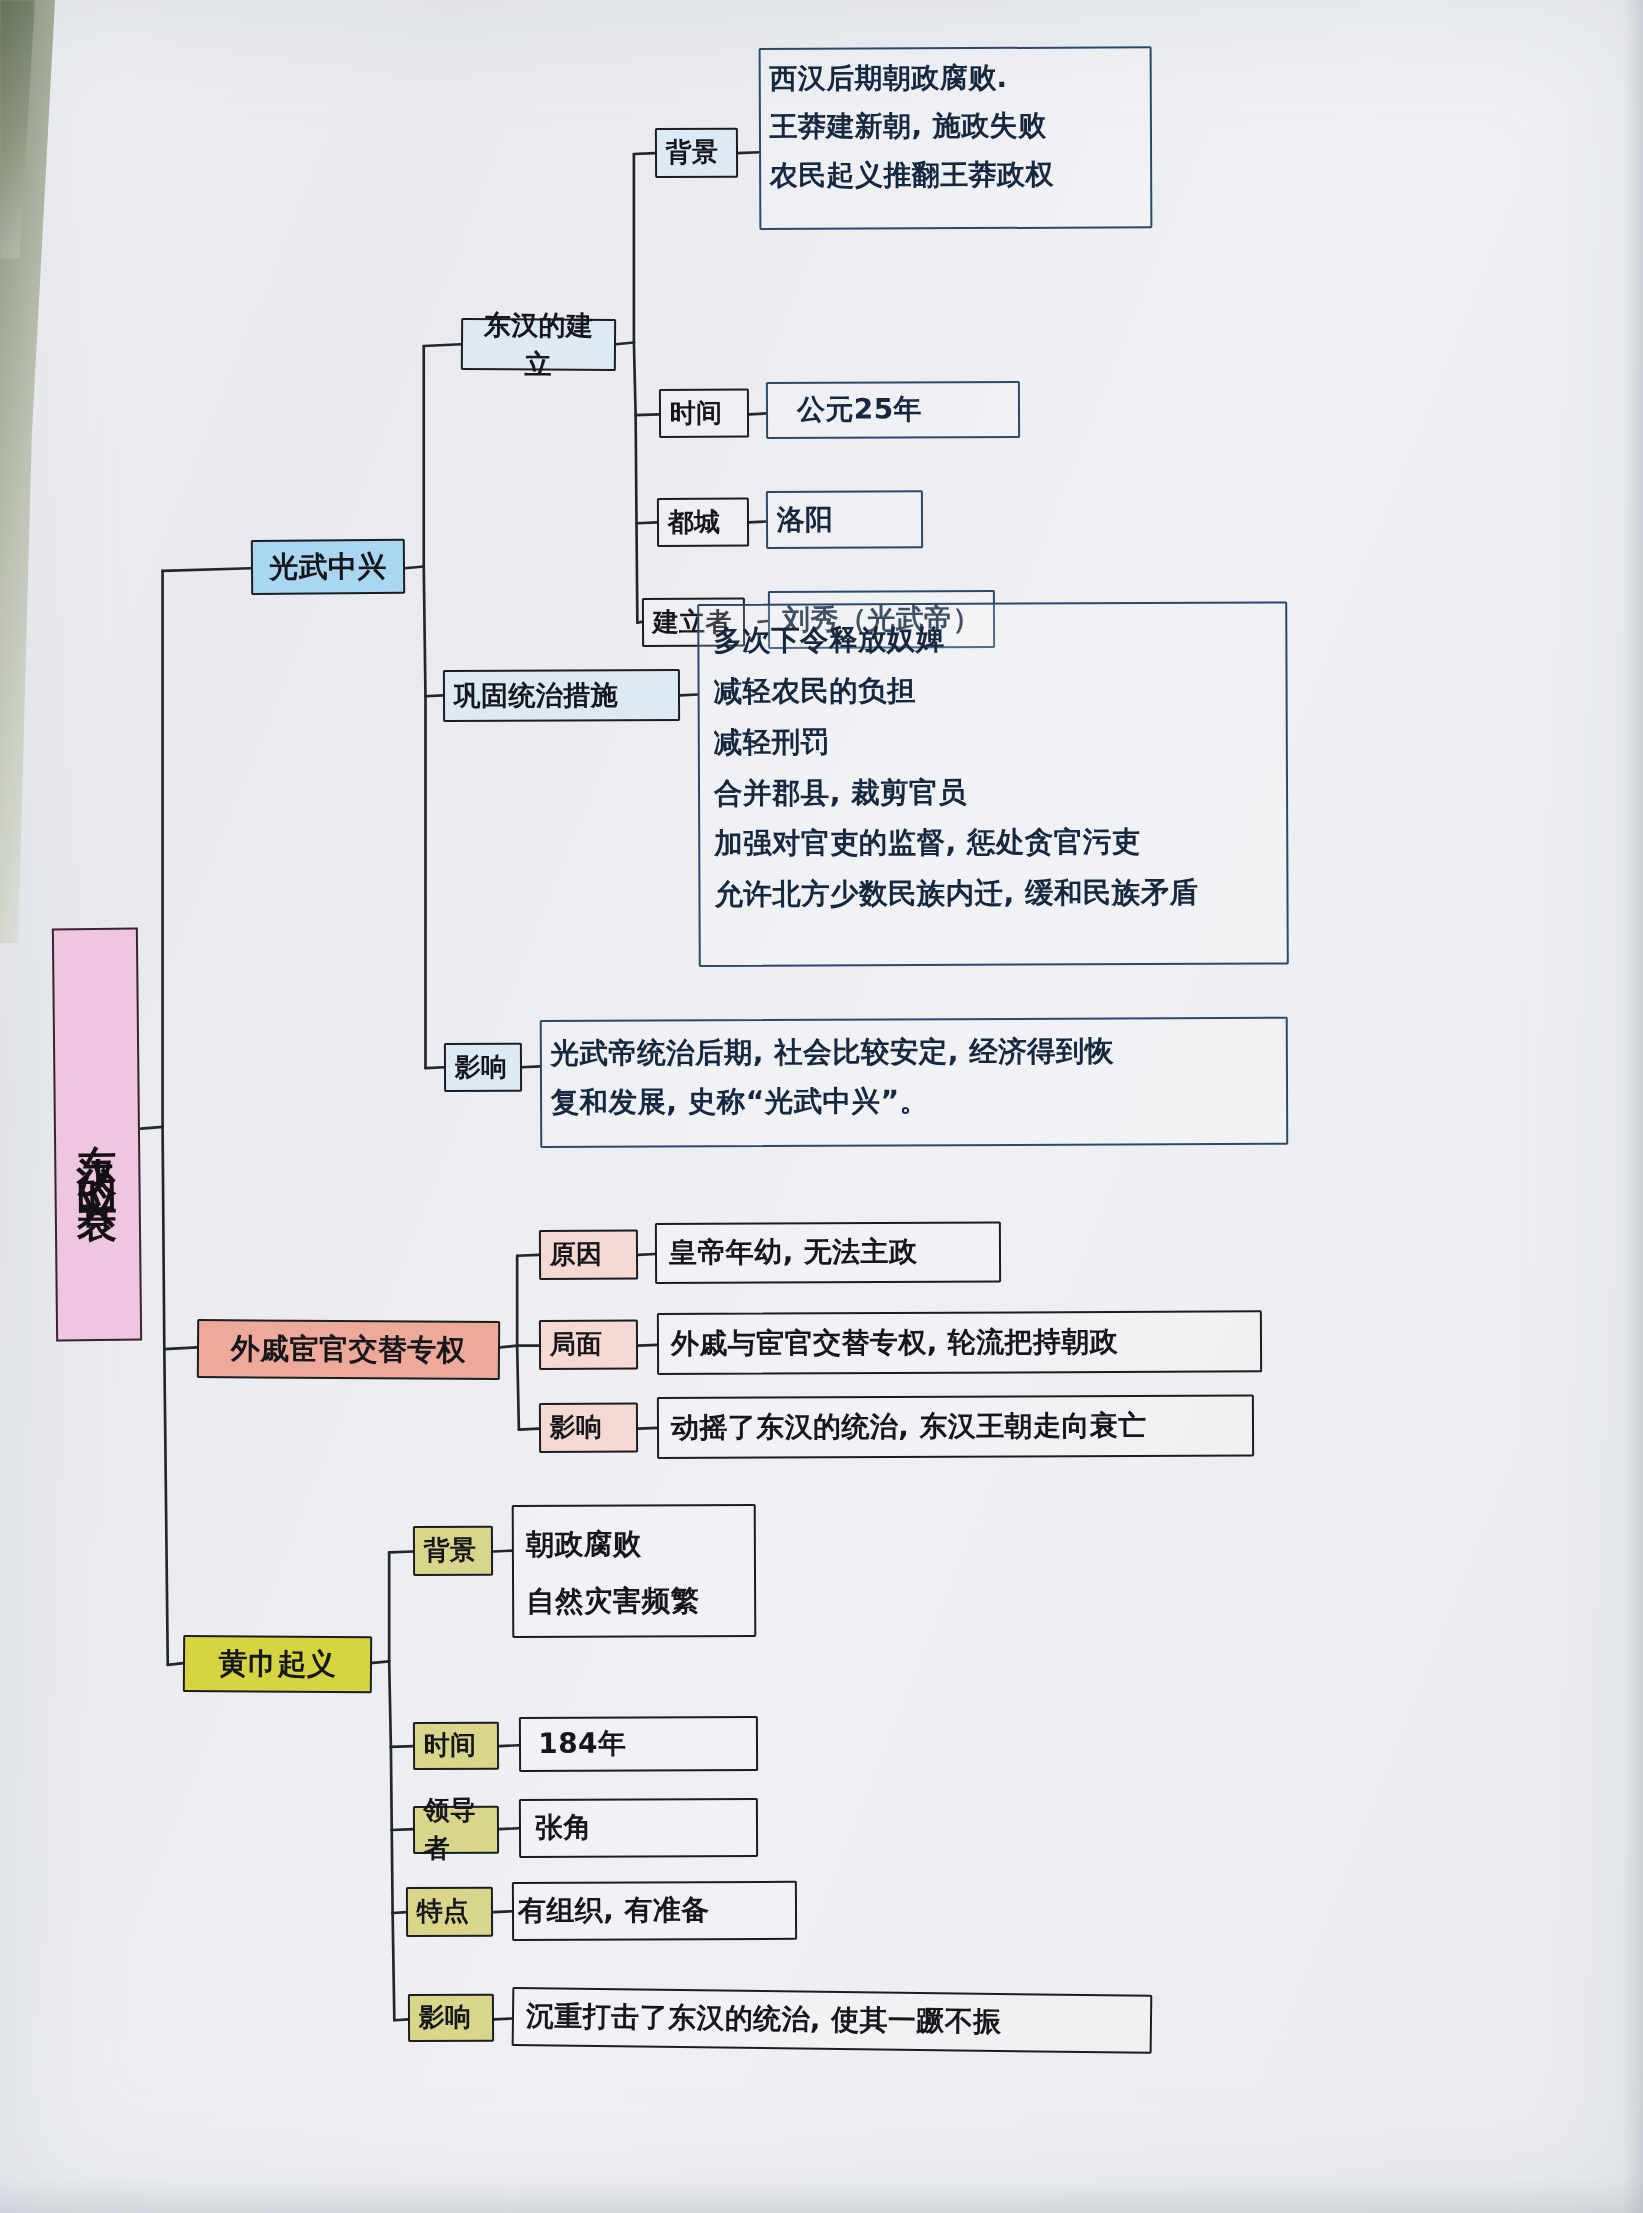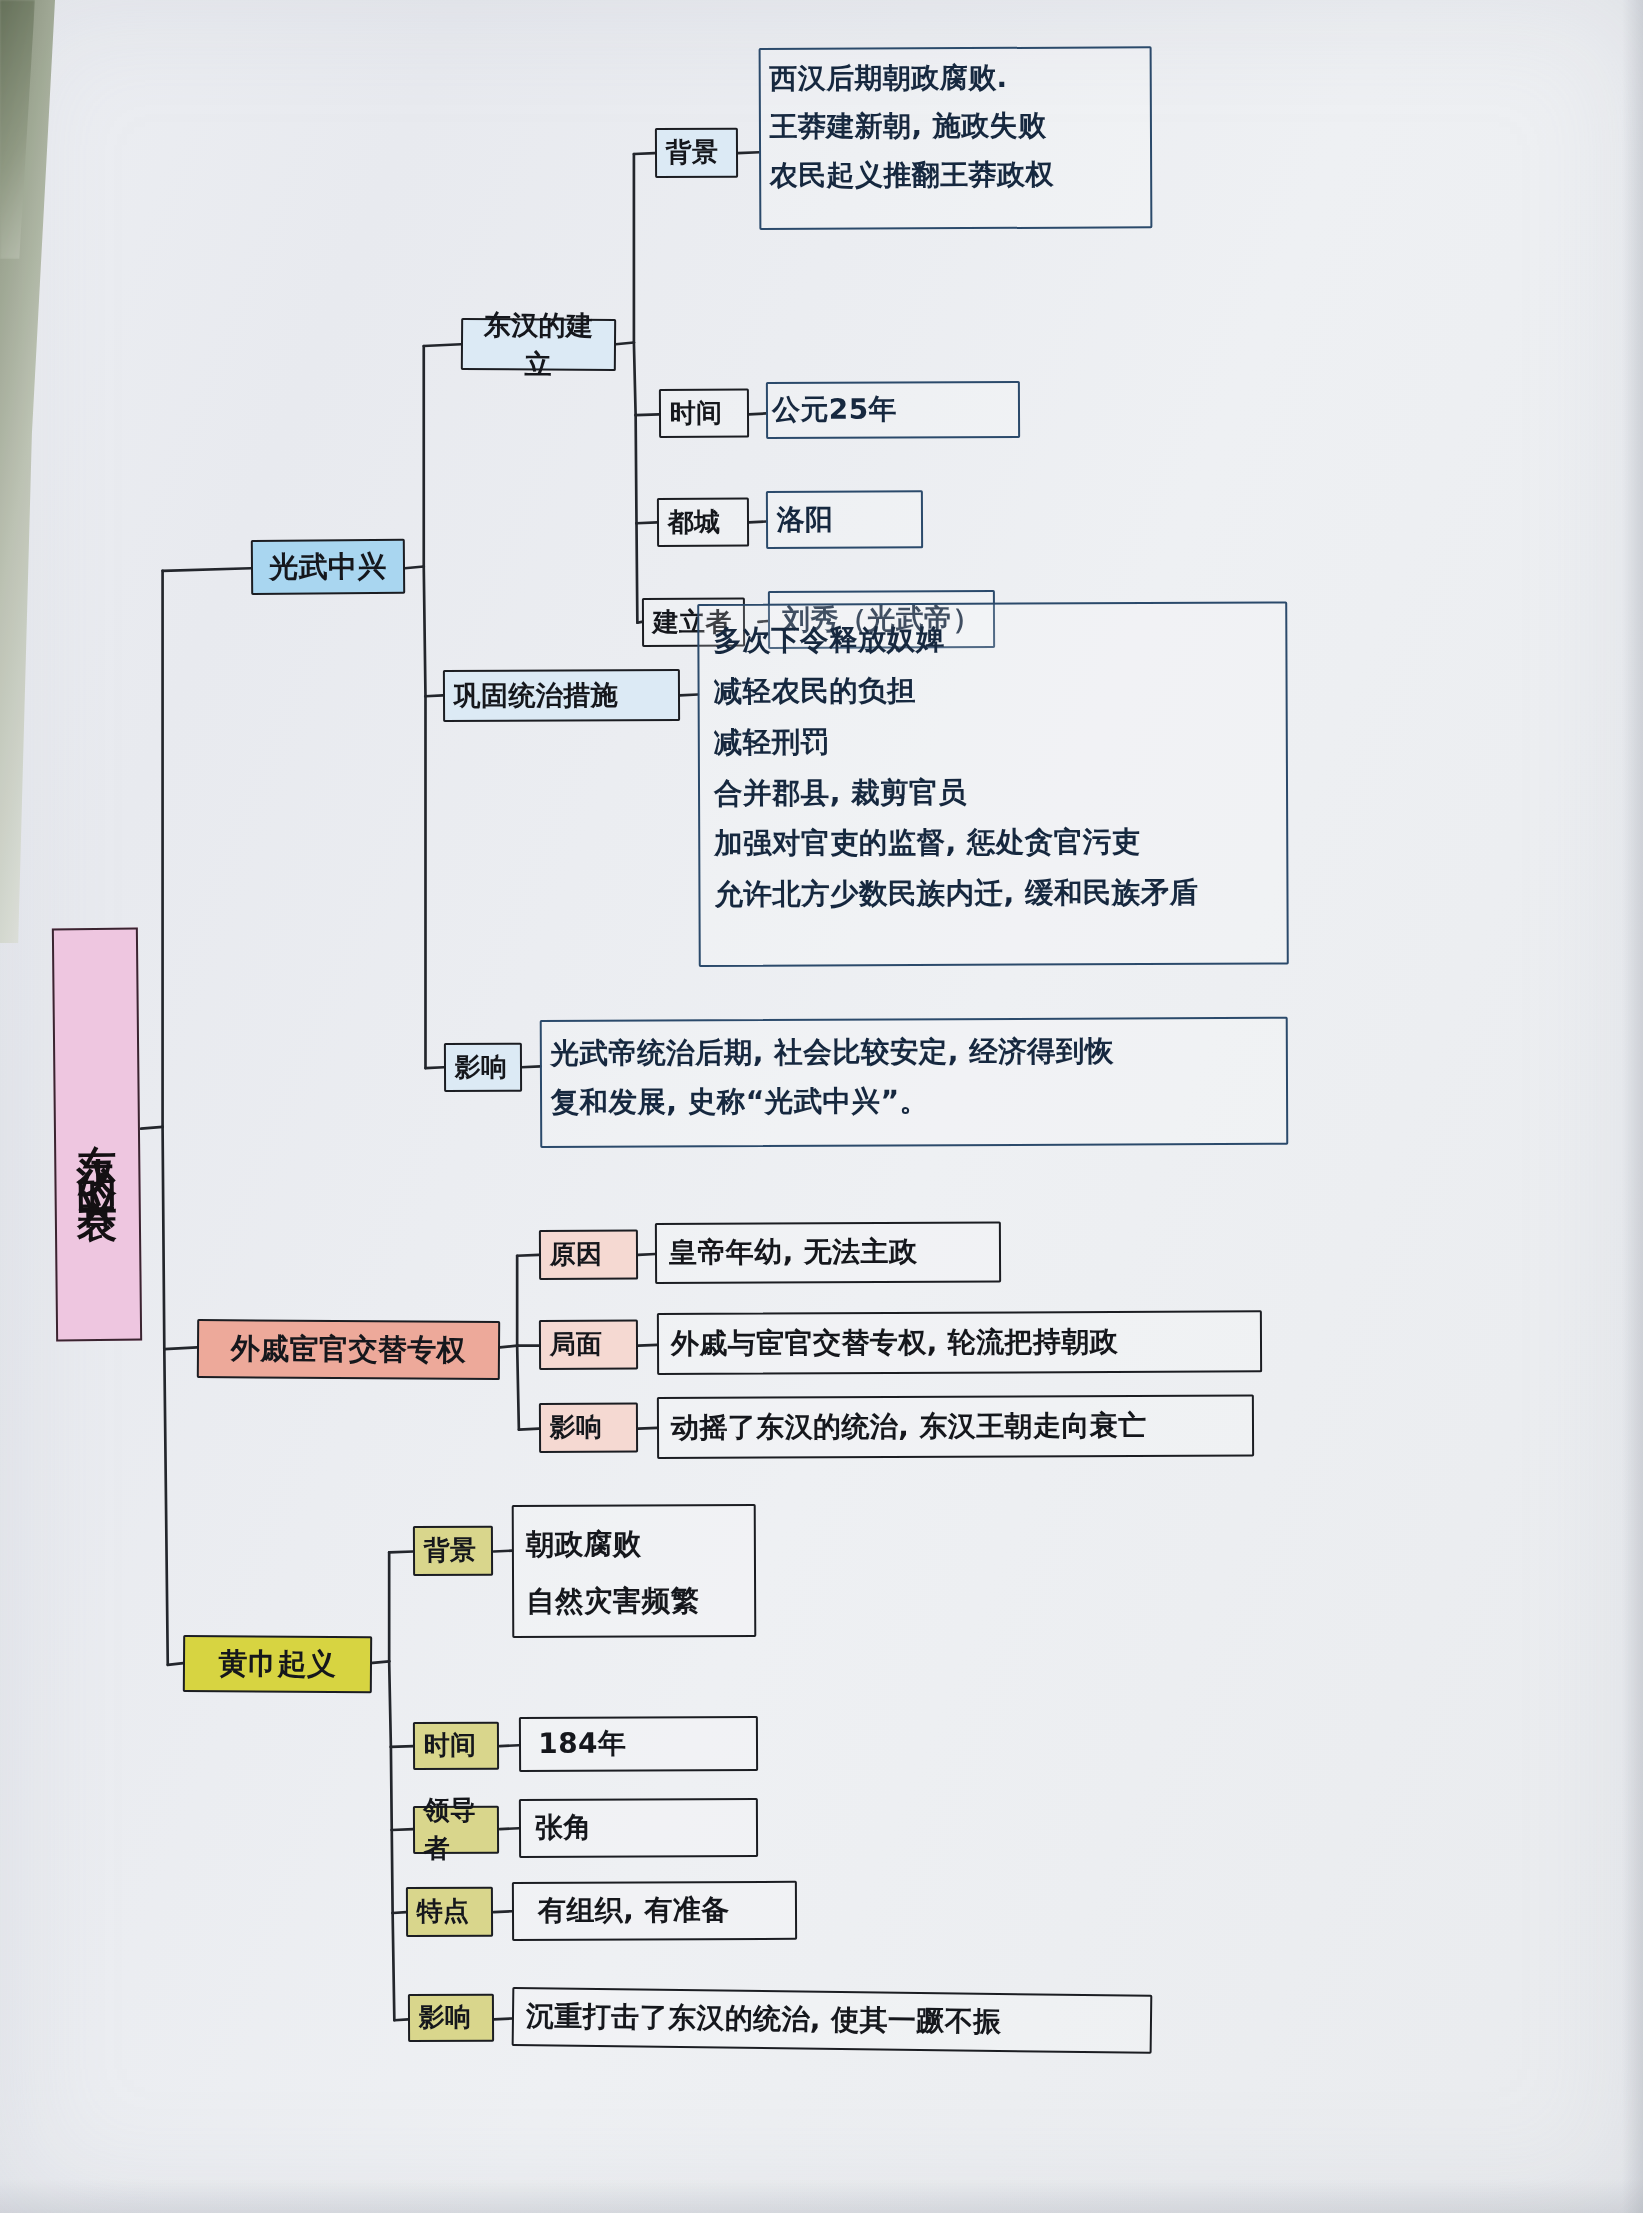--- a/index.html
+++ b/index.html
@@ -206,21 +206,21 @@
   <div class="node fill-none ink-blue fs-body multiline list r3" style="left:759px;top:48px;width:393px;height:182px;align-items:flex-start;padding-top:5.2px;">
     <span class="txt">西汉后期朝政腐败.
 王莽建新朝, 施政失败
 农民起义推翻王莽政权</span>
   </div>
 
   <div class="node fill-none fs-lbl center r3" style="left:659px;top:389px;width:90px;height:49px;">
     <span class="txt">时间</span>
   </div>
   <div class="node fill-none ink-blue fs-body r3" style="left:766px;top:382px;width:254px;height:57px;">
-    <span class="txt" style="padding-left:4px">公元25年</span>
+    <span class="txt" style="padding-left:29px">公元25年</span>
   </div>
 
   <div class="node fill-none fs-lbl center r3" style="left:657px;top:498px;width:92px;height:49px;align-items:center;">
     <span class="txt">都城</span>
   </div>
   <div class="node fill-none ink-blue fs-body r3" style="left:766px;top:491px;width:157px;height:58px;">
     <span class="txt" style="">洛阳</span>
   </div>
 
   <div class="node fill-none fs-lbl center r3" style="left:642px;top:598px;width:103px;height:49px;">
@@ -298,21 +298,21 @@
     <span class="txt">领导者</span>
   </div>
   <div class="node fill-none fs-body r3" style="left:519px;top:1799px;width:239px;height:59px;">
     <span class="txt" style="padding-left:14px">张角</span>
   </div>
 
   <div class="node fill-yellow-l fs-lbl center r3" style="left:406px;top:1887px;width:87px;height:50px;">
     <span class="txt">特点</span>
   </div>
   <div class="node fill-none fs-body r3" style="left:512px;top:1882px;width:285px;height:59px;">
-    <span class="txt" style="padding-left:24px">有组织, 有准备</span>
+    <span class="txt" style="padding-left:4px">有组织, 有准备</span>
   </div>
 
   <div class="node fill-yellow-l fs-lbl center r3" style="left:408px;top:1994px;width:86px;height:48px;">
     <span class="txt">影响</span>
   </div>
   <div class="node fill-none fs-body r4" style="left:512px;top:1987px;width:640px;height:59px;">
     <span class="txt" style="padding-left:12px">沉重打击了东汉的统治, 使其一蹶不振</span>
   </div>
 
   <div id="paper-shadow-r"></div>

